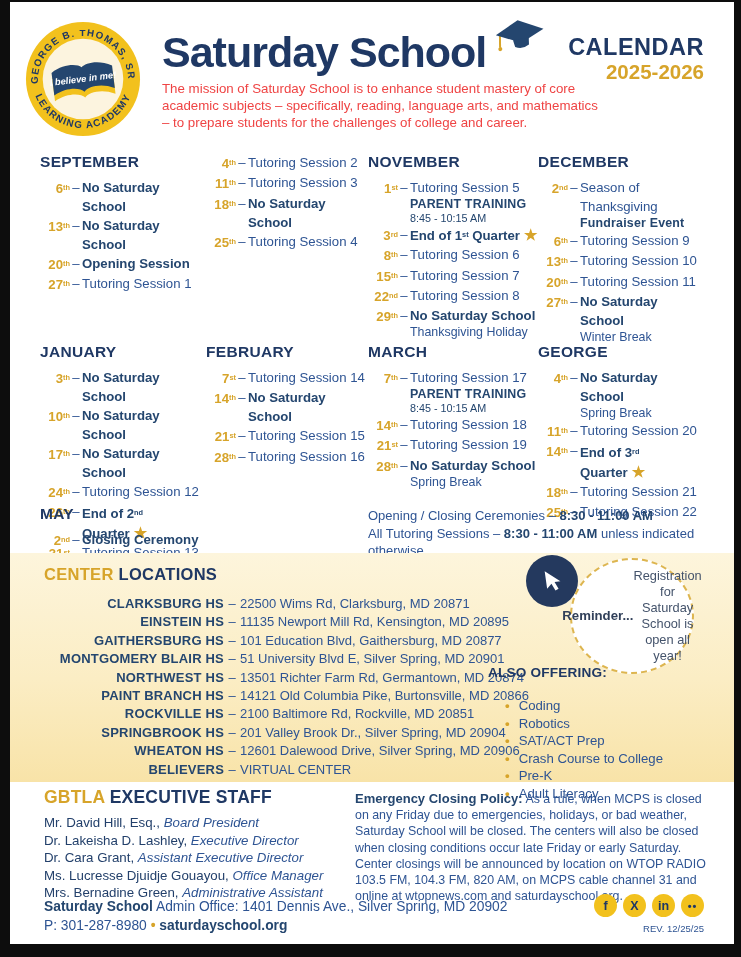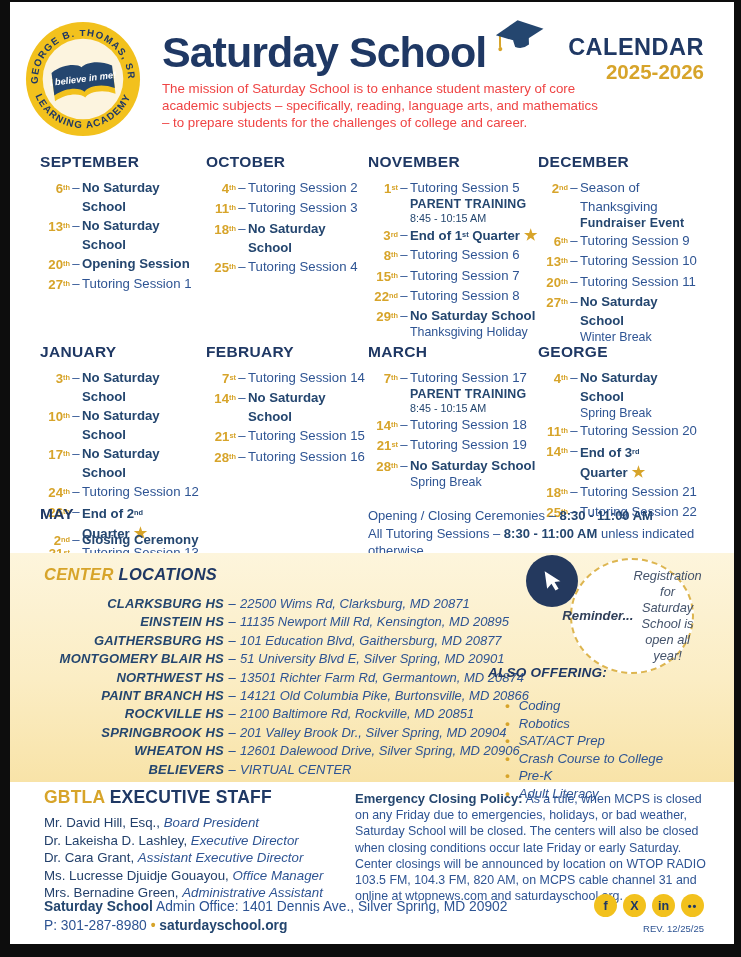--- a/index.html
+++ b/index.html
@@ -35,21 +35,21 @@
   sup{font-size:.56em;vertical-align:.45em;letter-spacing:0;}
   .star{color:var(--gold);font-size:15px;margin-left:4px;}
   .sub-bold{font-weight:700;font-size:12.4px;line-height:15px;color:#24466F;letter-spacing:.2px;}
   .sub-small{font-size:10.8px;line-height:13px;color:#24466F;}
   .sub-reg{font-size:12.4px;line-height:15px;color:var(--blue);}
   .notes{grid-column:3/5;grid-row:3;font-size:13px;line-height:17.5px;color:var(--blue);margin-top:2px;}
   .notes b{color:#24466F;}
 
   
   .cream{position:absolute;top:551px;left:0;right:0;height:229px;
-    background:linear-gradient(180deg,#FDF5DC 0%,#FBEDC4 55%,#F8E3A8 100%);font-style:italic;}
+    background:linear-gradient(180deg,#FDF5DC 0%,#FBEDC4 55%,#F8E3A8 100%);}
   .cream h2{margin:0;position:absolute;left:34px;top:12px;font-size:16.5px;font-weight:700;color:var(--navy);letter-spacing:.3px;}
   .gold-word{color:var(--gold);}
   .loc-grid{position:absolute;left:34px;top:42px;}
   .loc-row{display:flex;line-height:18.4px;font-size:13px;}
   .loc-name{width:180px;flex:0 0 180px;text-align:right;font-weight:700;color:#24466F;letter-spacing:.2px;}
   .loc-dash{width:16px;flex:0 0 16px;text-align:center;color:var(--blue);}
   .loc-addr{color:var(--blue);}
   .cursor-circle{position:absolute;left:516px;top:2px;width:52px;height:52px;border-radius:50%;
     background:#24395E;display:flex;align-items:center;justify-content:center;}
   .bubble{position:absolute;left:560px;top:5px;width:124px;height:116px;border-radius:50%;
@@ -144,21 +144,20 @@
           <span class="dash">–</span>
           <span class="txt"><span class="main">Opening Session</span></span>
         </div>
         <div class="entry">
           <span class="d">27<sup>th</sup></span>
           <span class="dash">–</span>
           <span class="txt"><span class="main">Tutoring Session 1</span></span>
         </div>
       </div>
       <div class="month">
-        <h3>OCTOBER</h3>
         <div class="entry">
           <span class="d">4<sup>th</sup></span>
           <span class="dash">–</span>
           <span class="txt"><span class="main">Tutoring Session 2</span></span>
         </div>
         <div class="entry">
           <span class="d">11<sup>th</sup></span>
           <span class="dash">–</span>
           <span class="txt"><span class="main">Tutoring Session 3</span></span>
         </div>

